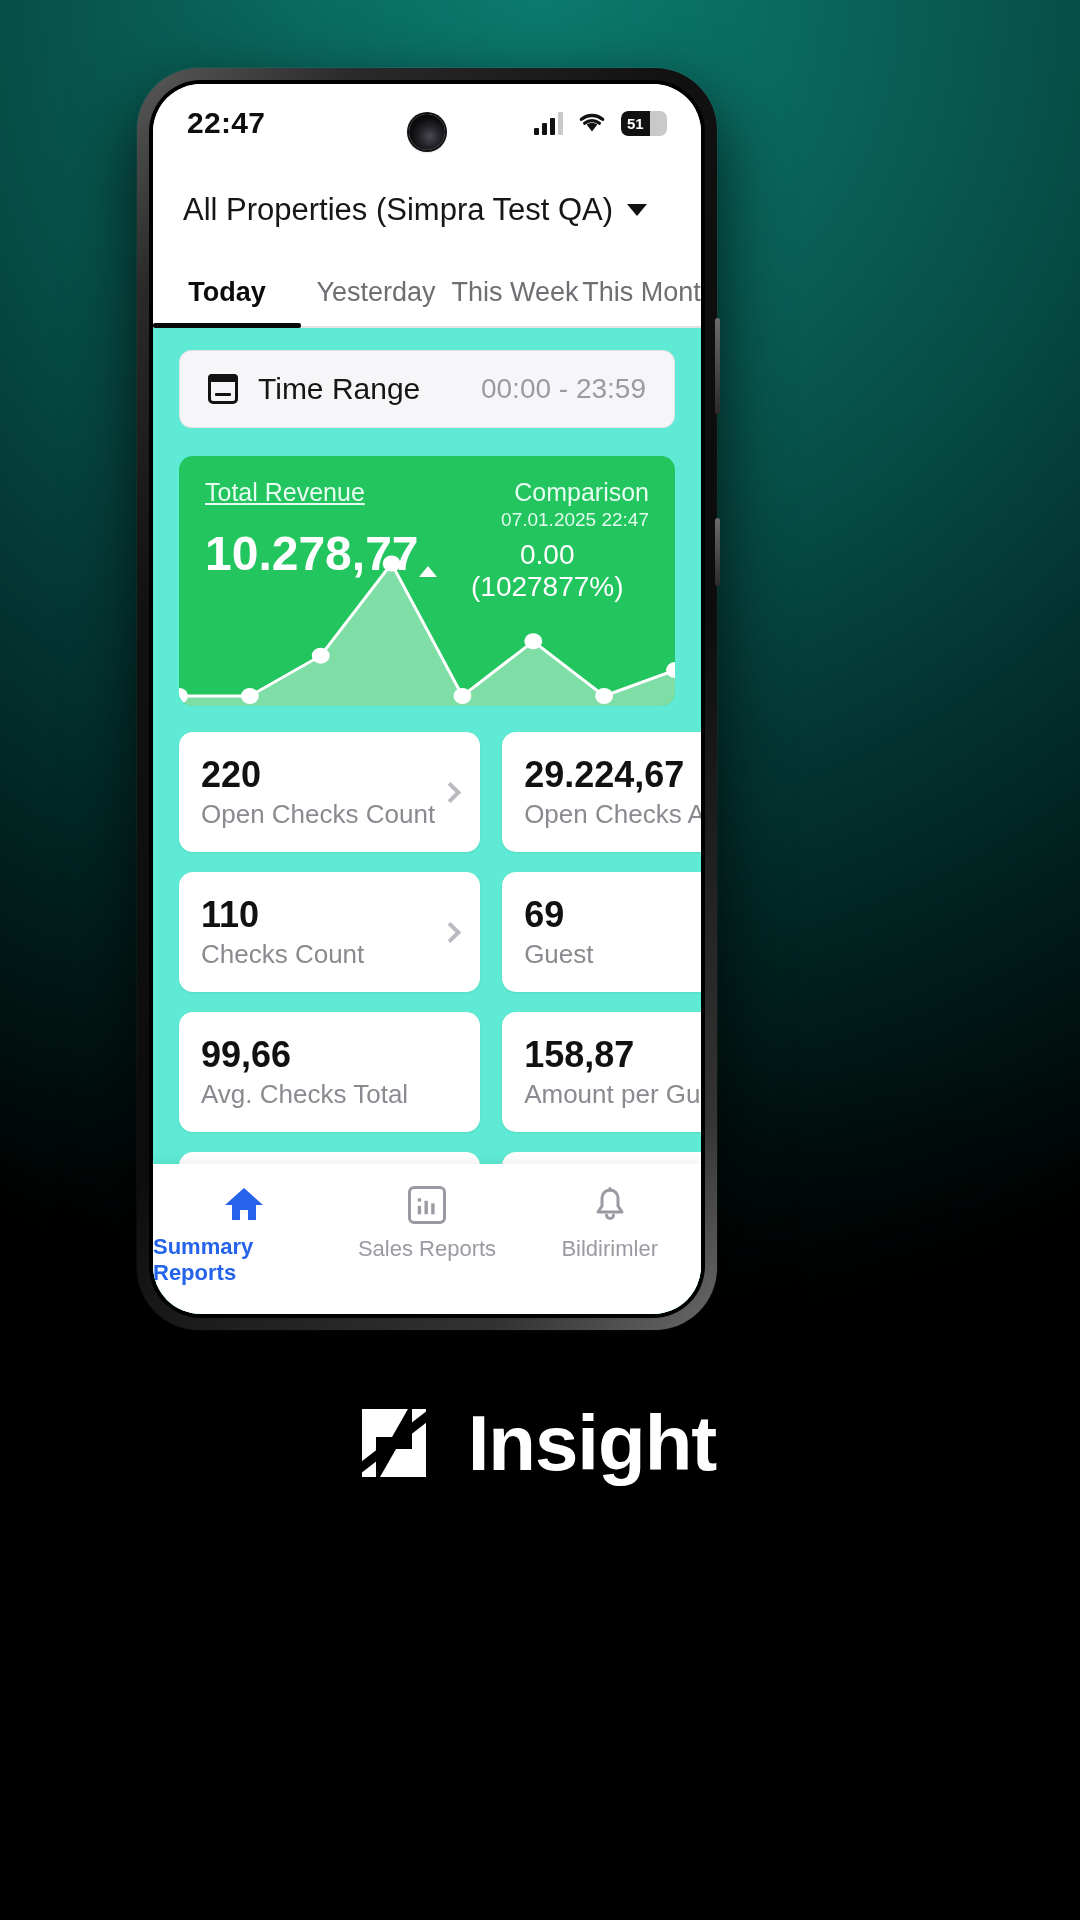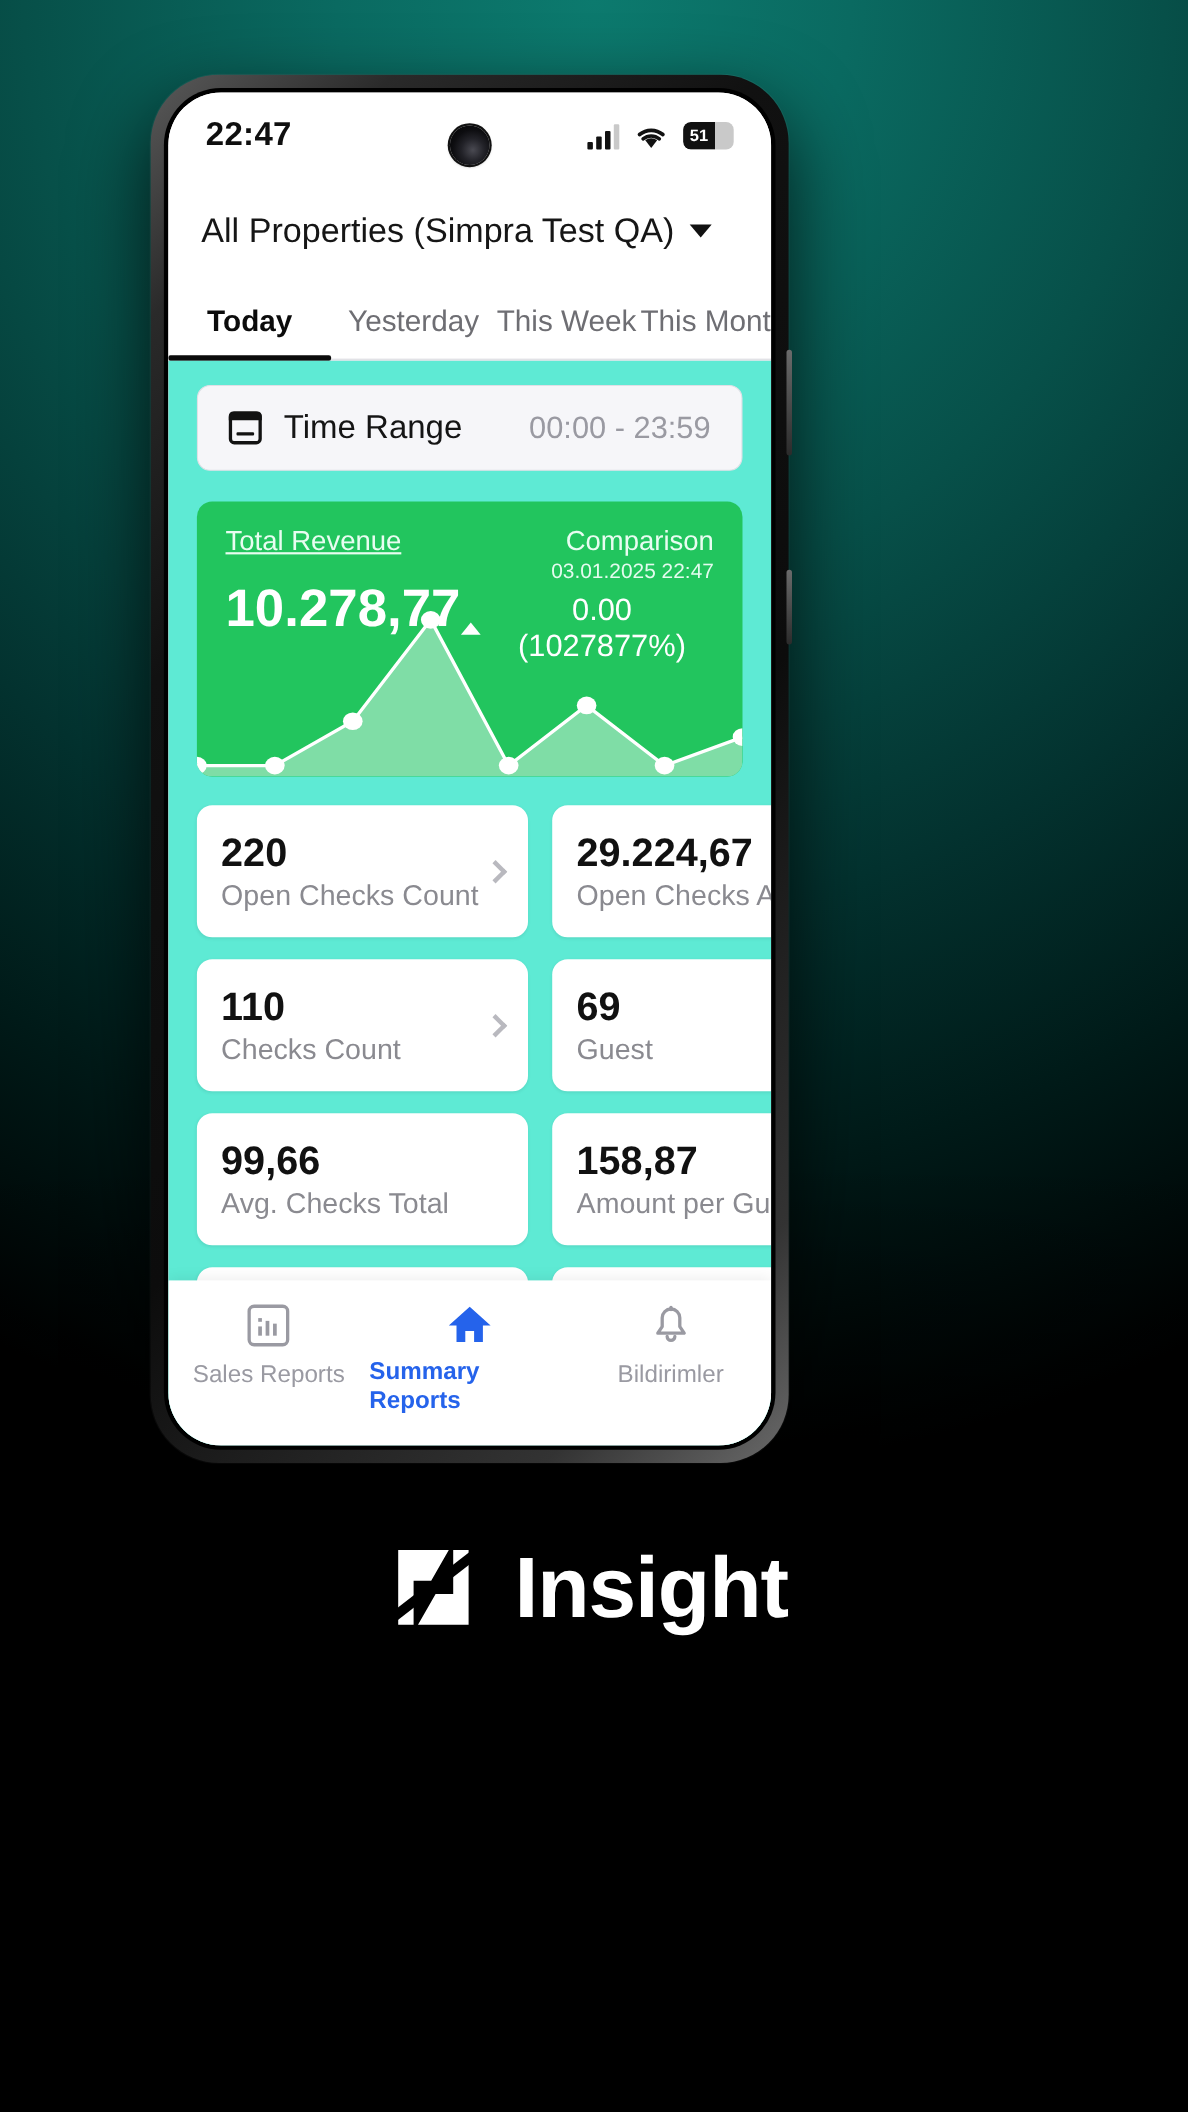--- a/index.html
+++ b/index.html
@@ -57,21 +57,21 @@
     display:flex; align-items:center; justify-content:space-between;
     background:#fff; position:relative;
   }
   #clock{ font-size:30px; font-weight:700; color:#0f0f0f; letter-spacing:.3px; }
   #camera{
     position:absolute; left:50%; top:30px; transform:translateX(-50%);
     width:36px; height:36px; border-radius:50%;
     background: radial-gradient(circle at 58% 62%, #4a4a52 0%, #222228 34%, #0d0d10 60%, #000 100%);
     box-shadow:0 0 0 2px #111, 0 1px 3px rgba(0,0,0,.6);
   }
-  #status-icons{ display:flex; align-items:flex-end; gap:15px; }
+  #status-icons{ display:flex; align-items:flex-start; gap:15px; }
   .sig{ display:flex; align-items:flex-end; gap:3px; height:24px; }
   .sig i{ display:block; width:5px; background:#111; border-radius:1px; }
   .sig i:nth-child(1){ height:7px; }
   .sig i:nth-child(2){ height:12px; }
   .sig i:nth-child(3){ height:17px; }
   .sig i:nth-child(4){ height:23px; background:#c9c9c9; }
   .wifi{ width:28px; height:22px; position:relative; }
   .batt{
     width:46px; height:25px; border-radius:7px; background:#c9c9c9;
     position:relative; display:flex; align-items:center; overflow:hidden;
@@ -266,21 +266,21 @@
         </div>
 
         <div id="revenue-card">
           <div id="rev-top">
             <div>
               <div id="rev-left-label">Total Revenue</div>
               <div id="rev-amount">10.278,77</div>
             </div>
             <div id="rev-right">
               <div id="cmp-label">Comparison</div>
-              <div id="cmp-date">03.01.2025 22:47</div>
+              <div id="cmp-date">07.01.2025 22:47</div>
               <div id="cmp-delta">
                 <span class="caret-up"></span>
                 <span>0.00 (1027877%)</span>
               </div>
             </div>
           </div>
           <svg id="rev-chart" viewBox="0 0 500 170" preserveAspectRatio="none">
                 <path d="M 0 160 L 71.4 160.0 L 142.9 119.7 L 214.3 27.5 L 285.7 160.0 L 357.1 105.3 L 428.6 160.0 L 500.0 134.1 L 500 170 L 0 170 Z" fill="#7fdda6"></path>
                 <path d="M 0.0 160.0 L 71.4 160.0 L 142.9 119.7 L 214.3 27.5 L 285.7 160.0 L 357.1 105.3 L 428.6 160.0 L 500.0 134.1" fill="none" stroke="#ffffff" stroke-width="3" vector-effect="non-scaling-stroke"></path>
                 <ellipse cx="0" cy="160" rx="9" ry="8" fill="#ffffff"></ellipse>
@@ -351,39 +351,39 @@
             <div class="stat-text">
               <div class="stat-value">0,00</div>
               <div class="stat-label">Returned Amount</div>
             </div>
 
           </div>
         </div>
       </div>
 
       <div id="bottomnav">
+        <div class="navitem active">
+          <span class="home-icon">
+            <svg viewBox="0 0 42 36" width="42" height="36">
+              <path d="M21 2 L40 19 H33 V34 H25 V24 H17 V34 H9 V19 H2 Z" fill="#2563eb"></path>
+            </svg>
+          </span>
+          <span class="navlabel">Summary Reports</span>
+        </div>
         <div class="navitem">
           <span class="chart-icon">
             <svg viewBox="0 0 38 38" width="32" height="32" style="position:absolute;left:0;top:0">
               <rect x="8" y="20" width="4" height="10" fill="#9a9aa2"></rect>
               <rect x="16" y="14" width="4" height="16" fill="#9a9aa2"></rect>
               <rect x="24" y="17" width="4" height="13" fill="#9a9aa2"></rect>
               <rect x="8" y="11" width="4" height="4" fill="#9a9aa2"></rect>
             </svg>
           </span>
           <span class="navlabel">Sales Reports</span>
         </div>
-        <div class="navitem active">
-          <span class="home-icon">
-            <svg viewBox="0 0 42 36" width="42" height="36">
-              <path d="M21 2 L40 19 H33 V34 H25 V24 H17 V34 H9 V19 H2 Z" fill="#2563eb"></path>
-            </svg>
-          </span>
-          <span class="navlabel">Summary Reports</span>
-        </div>
         <div class="navitem">
           <span class="bell-icon">
             <svg viewBox="0 0 36 38" width="36" height="38">
               <path d="M18 4 a8 8 0 0 1 8 8 v8 l4 6 H6 l4-6 v-8 a8 8 0 0 1 8-8 Z" fill="none" stroke="#9a9aa2" stroke-width="3" stroke-linejoin="round"></path>
               <path d="M18 2.5 v2" stroke="#9a9aa2" stroke-width="3" stroke-linecap="round"></path>
               <path d="M14.5 29 a3.5 3.5 0 0 0 7 0" fill="none" stroke="#9a9aa2" stroke-width="3" stroke-linecap="round"></path>
             </svg>
           </span>
           <span class="navlabel">Bildirimler</span>
         </div>

